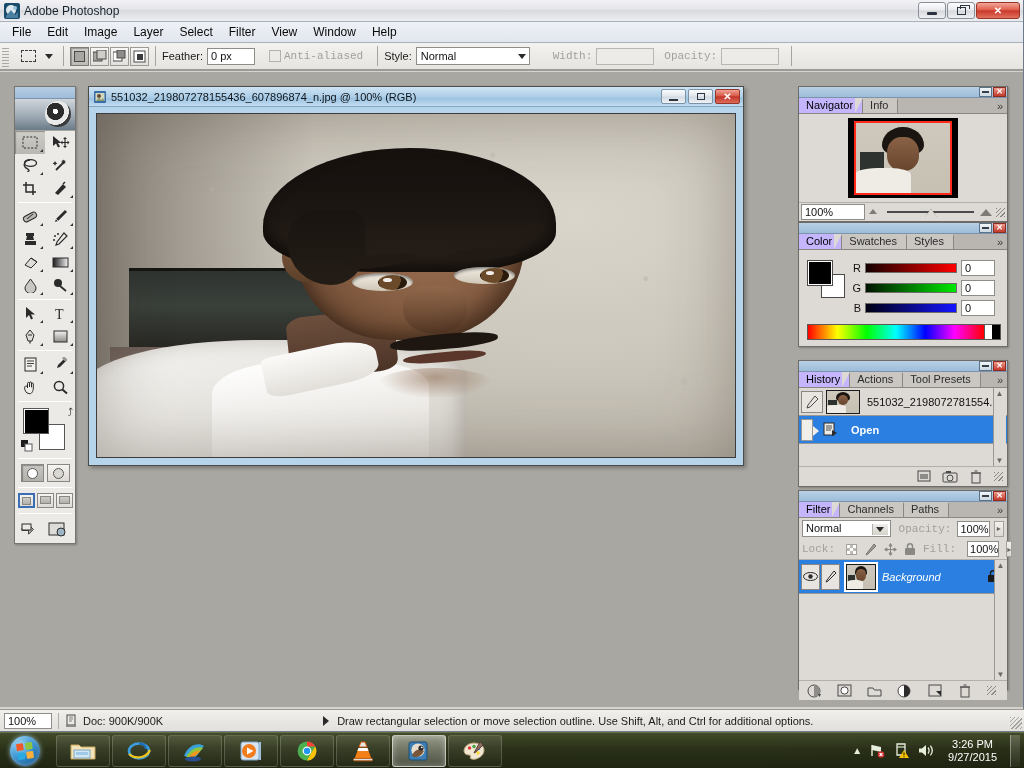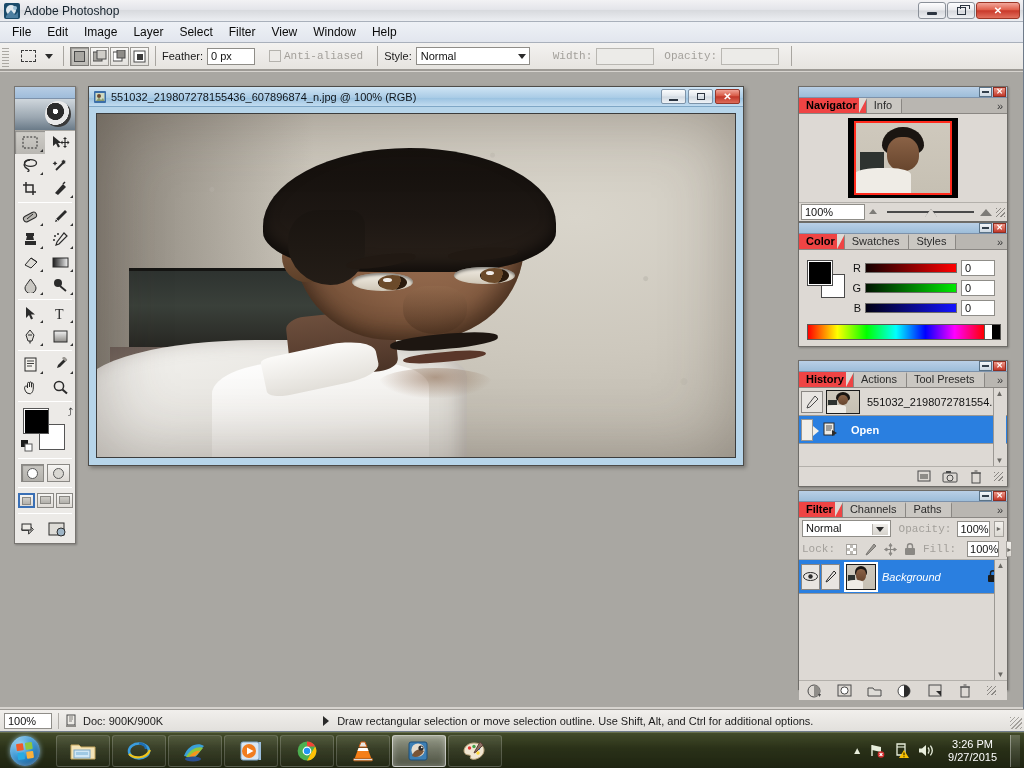--- a/index.html
+++ b/index.html
@@ -246,21 +246,21 @@
   .pbtn{width:13px;height:10px;border:1px solid #5a7388;background:linear-gradient(180deg,#f3f6f9,#cdd8e2);
     display:flex;align-items:center;justify-content:center;}
   .pbtn.x{background:linear-gradient(180deg,#ef9b8c,#c2382a);border-color:#8d2d21;color:#fff;font-size:8px;font-weight:bold;line-height:8px;}
   .pbtn .mn{width:7px;height:2px;background:#33404c;}
   .pal-tabs{ height:16px; display:flex; align-items:flex-end; background:#b9b6b1;
     border-bottom:1px solid #8a8783; position:relative;}
   .ptab{ height:15px; font-size:11px; padding:0 9px 0 7px; line-height:14px;
     background:#cac7c2; border-right:1px solid #8a8783; color:#2b2b2b; position:relative;}
   .ptab:after{content:"";position:absolute;right:-1px;top:0;width:0;height:0;
     border-left:8px solid #cac7c2;border-bottom:15px solid transparent;}
-  .ptab.active{ background:#ef4444; font-weight:bold; color:#000;}
+  .ptab.active{ background:#c4b5fd; font-weight:normal; color:#000;}
   .ptab.active:after{border-left-color:#ddd9d4;}
   .pal-more{position:absolute;right:4px;bottom:1px;font-size:11px;color:#3a3a3a;}
   .pal-body{ padding:4px; }
   
   #pal-nav{ top:86px; }
   .nav-thumbwrap{ height:88px; display:flex; align-items:center; justify-content:center; background:#ddd9d4; }
   .nav-thumb{ width:98px;height:74px;border:2px solid #ff2a1c; position:relative; overflow:hidden; background:#000;}
   .nav-outer{ width:110px;height:80px; background:#000; display:flex;align-items:center;justify-content:center;}
   .nav-foot{ height:19px; display:flex; align-items:center; gap:4px; padding:0 2px; border-top:1px solid #b3b0ab;}
   .zoomfield{ width:64px;height:16px;border:1px solid #8f8d88;background:#fff;font-size:11px;

